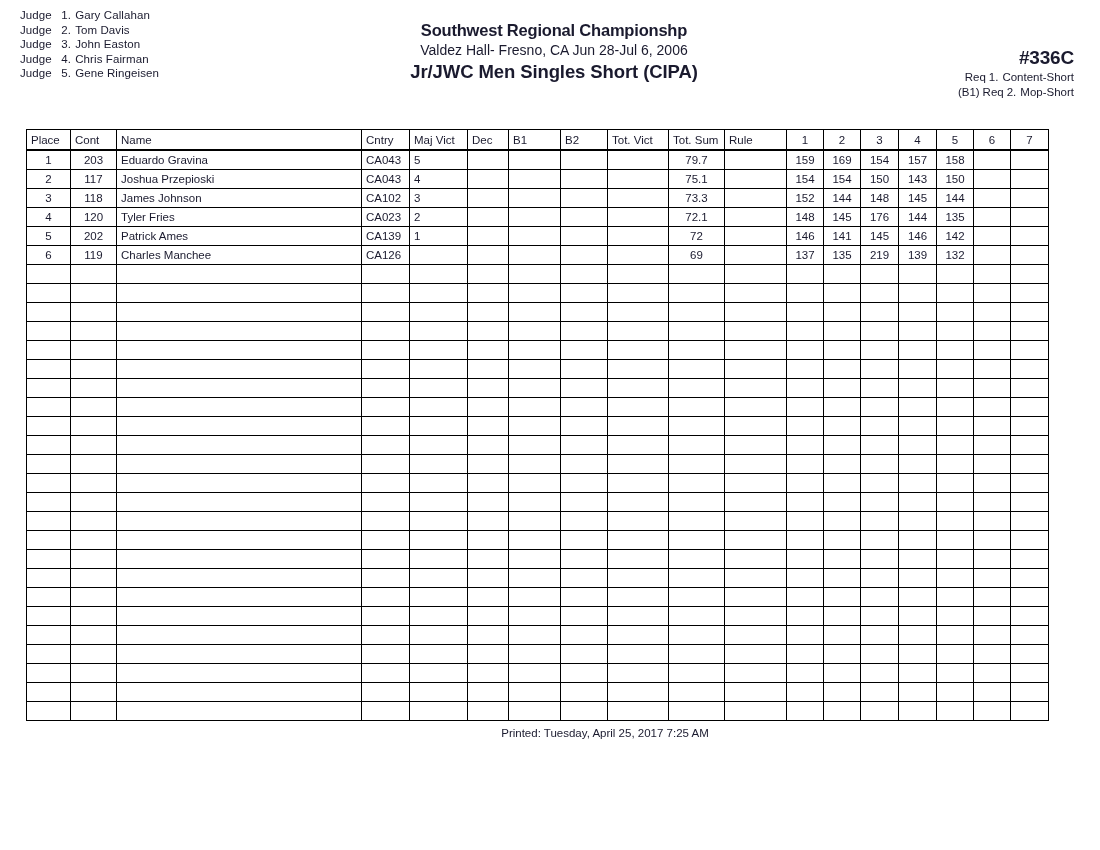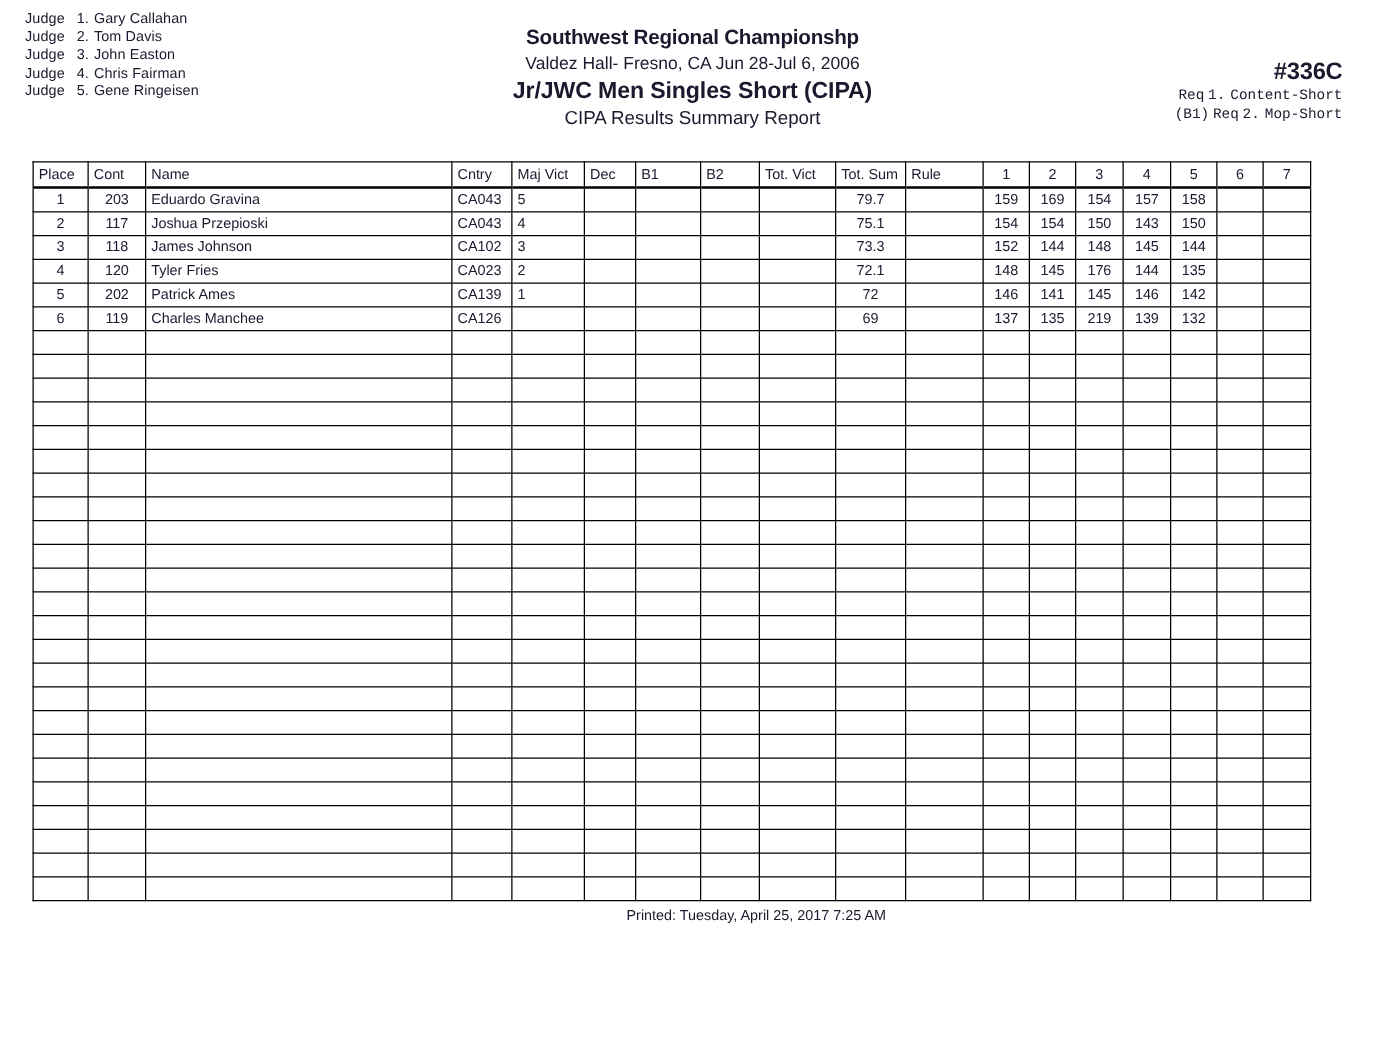--- a/index.html
+++ b/index.html
@@ -73,21 +73,20 @@
   #report-code {
     font-size: 19px;
     font-weight: bold;
     line-height: 24px;
     letter-spacing: -0.2px;
   }
   .req-row {
     font-size: 11.5px;
     line-height: 14.5px;
     white-space: nowrap;
-    font-family: Liberation Mono, monospace;
   }
   .req-prefix { display: inline-block; }
   .req-label { display: inline-block; margin-left: 3px; }
   .req-num { display: inline-block; margin-left: 3px; }
   .req-text { display: inline-block; margin-left: 4px; }
 
   
   #results-table-wrap {
     position: absolute;
     left: 26px;
@@ -144,21 +143,20 @@
     <div class="judge-row"><span class="judge-word">Judge</span> <span class="judge-num">2.</span><span class="judge-name">Tom Davis</span></div>
     <div class="judge-row"><span class="judge-word">Judge</span> <span class="judge-num">3.</span><span class="judge-name">John Easton</span></div>
     <div class="judge-row"><span class="judge-word">Judge</span> <span class="judge-num">4.</span><span class="judge-name">Chris Fairman</span></div>
     <div class="judge-row"><span class="judge-word">Judge</span> <span class="judge-num">5.</span><span class="judge-name">Gene Ringeisen</span></div>
   </div>
 
 <div id="report-titles">
   <div id="event-title">Southwest Regional Championshp</div>
   <div id="venue-line">Valdez Hall- Fresno, CA  Jun 28-Jul 6, 2006</div>
   <div id="category-title">Jr/JWC Men Singles Short (CIPA)</div>
-  <div id="report-subtitle">CIPA Results Summary Report</div>
 </div>
 
 <div id="report-code-panel">
   <div id="report-code">#336C</div>
   <div id="requirements-list">
       <div class="req-row"><span class="req-prefix"></span><span class="req-label">Req</span><span class="req-num">1.</span><span class="req-text">Content-Short</span></div>
       <div class="req-row"><span class="req-prefix">(B1)</span><span class="req-label">Req</span><span class="req-num">2.</span><span class="req-text">Mop-Short</span></div>
     </div>
 </div>
 

